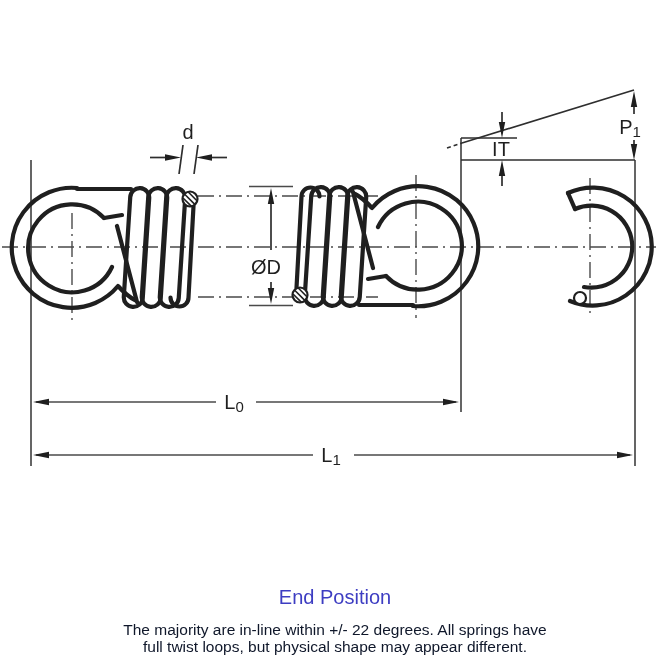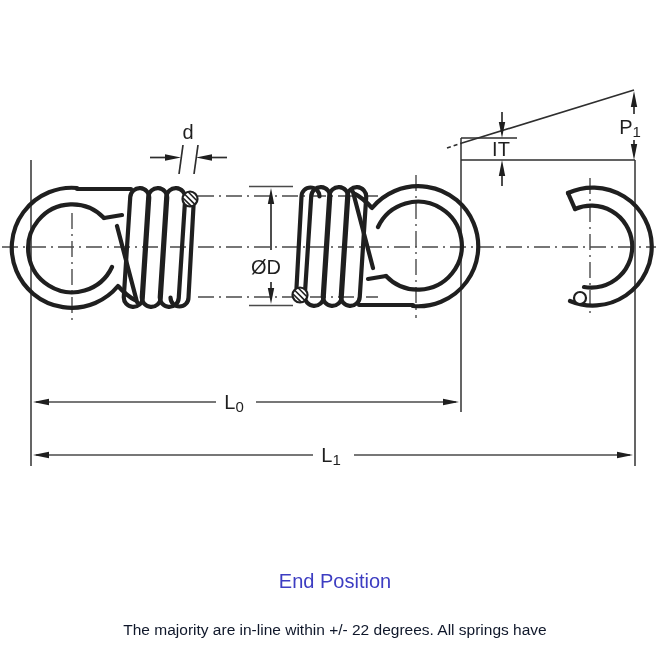--- a/index.html
+++ b/index.html
@@ -8,21 +8,21 @@
   svg{position:absolute;left:0;top:0;}
   .outline{stroke:#1f1f1f;stroke-width:4.2;fill:none;stroke-linecap:round;stroke-linejoin:round;}
   .thin   {stroke:#2e2e2e;stroke-width:1.7;fill:none;}
   .ext    {stroke:#4a4a4a;stroke-width:1.7;fill:none;}
   .center {stroke:#4a4a4a;stroke-width:1.4;fill:none;stroke-dasharray:16 5 2 5;}
   .head   {fill:#1f1f1f;stroke:none;}
   .dimtext{font-size:20px;fill:#1f1f1f;text-anchor:middle;}
   .subt   {font-size:15px;}
   .hatchln{stroke:#1f1f1f;stroke-width:1.6;fill:none;}
   .wirecs {fill:#ffffff;stroke:#1f1f1f;stroke-width:2.2;}
-  .caption-title{position:absolute;left:0;top:570px;width:670px;text-align:center;
+  .caption-title{position:absolute;left:0;top:586px;width:670px;text-align:center;
           color:#3d3dc2;font-size:20px;}
   .caption-note{position:absolute;left:0;top:622px;width:670px;text-align:center;
           color:#0f172a;font-size:15.5px;line-height:16.5px;}
 </style>
 </head>
 <body>
 
 <div class="canvas">
 <svg width="670" height="670" viewBox="0 0 670 670">
 
@@ -143,14 +143,15 @@
     <path class="ext" d="M354 455 H630"></path>
     <path class="head" d="M33 455 L49 451.8 L49 458.2 Z"></path>
     <path class="head" d="M633 455 L617 451.8 L617 458.2 Z"></path>
     <text class="dimtext" x="331" y="462" font-size="21"><tspan>L</tspan><tspan class="subt" dy="3">1</tspan></text>
   </g>
 </svg>
 
   <div class="caption-title">End Position</div>
   <div class="caption-note">
     <div>The majority are in-line within +/- 22 degrees. All springs have</div>
+    <div>full twist loops, but physical shape may appear different.</div>
   </div>
 </div>
 
 </body></html>

